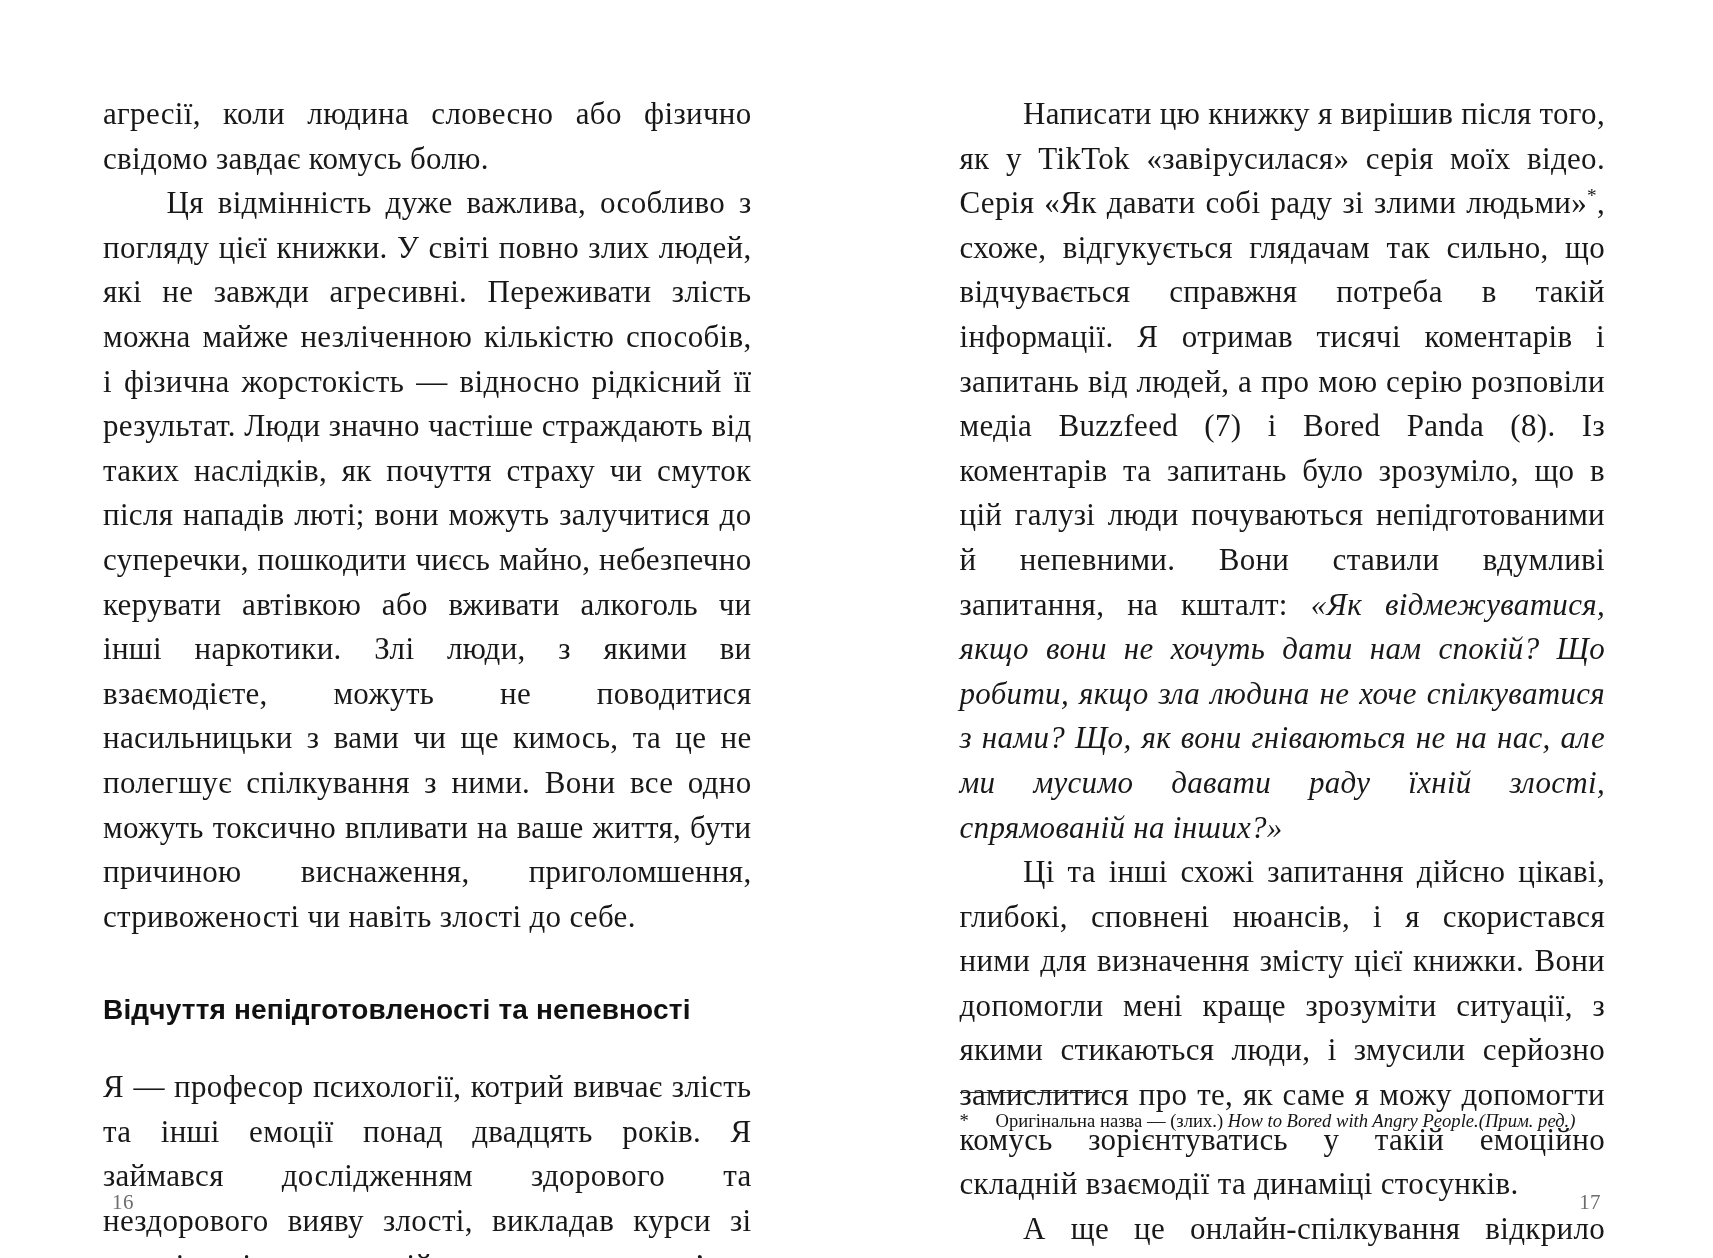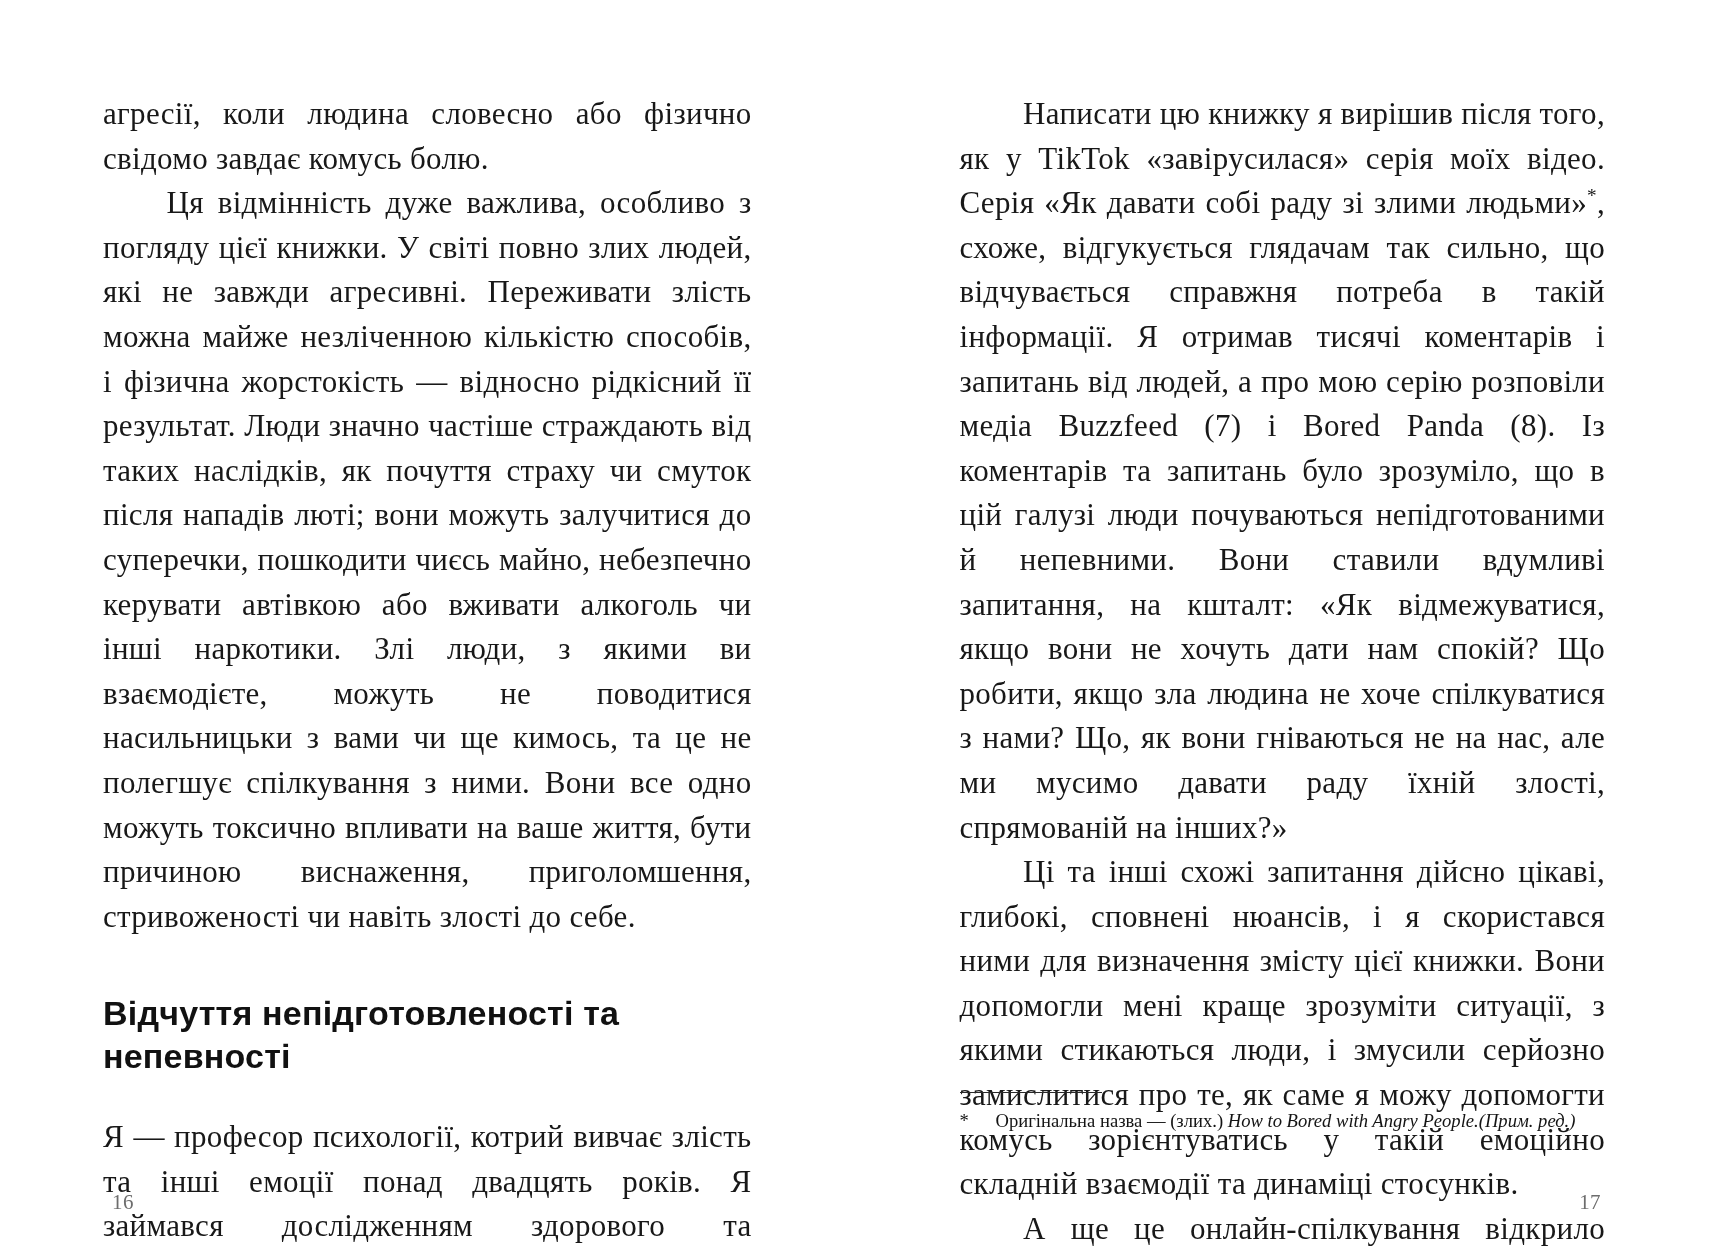--- a/index.html
+++ b/index.html
@@ -47,30 +47,31 @@
     letter-spacing: 0.01em;
     color: #181818;
   }
   p.body.indent {
     text-indent: 2.05em;
   }
 
   h2.section-heading {
     font-family: "Liberation Sans", "DejaVu Sans", sans-serif;
     font-weight: bold;
-    font-size: 34px;
+    font-size: 28px;
     line-height: 1.25;
     letter-spacing: 0.006em;
     margin: 0;
     padding: 53px 0 38px 0;
     color: #111111;
     text-align: left;
   }
 
   .ital {
+    font-style: italic;
   }
 
   sup.fn-marker {
     font-size: 0.62em;
     vertical-align: super;
     line-height: 0;
     font-style: normal;
   }
 
   .footnote-wrap {

